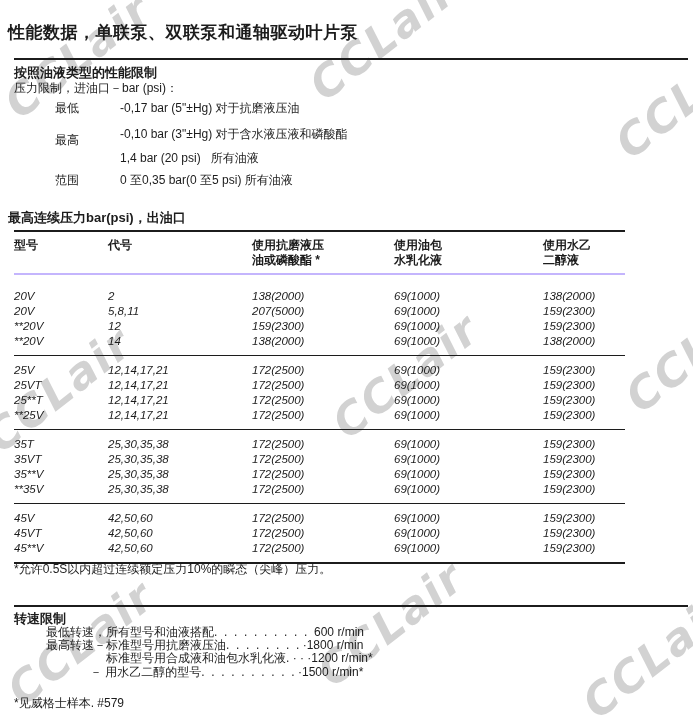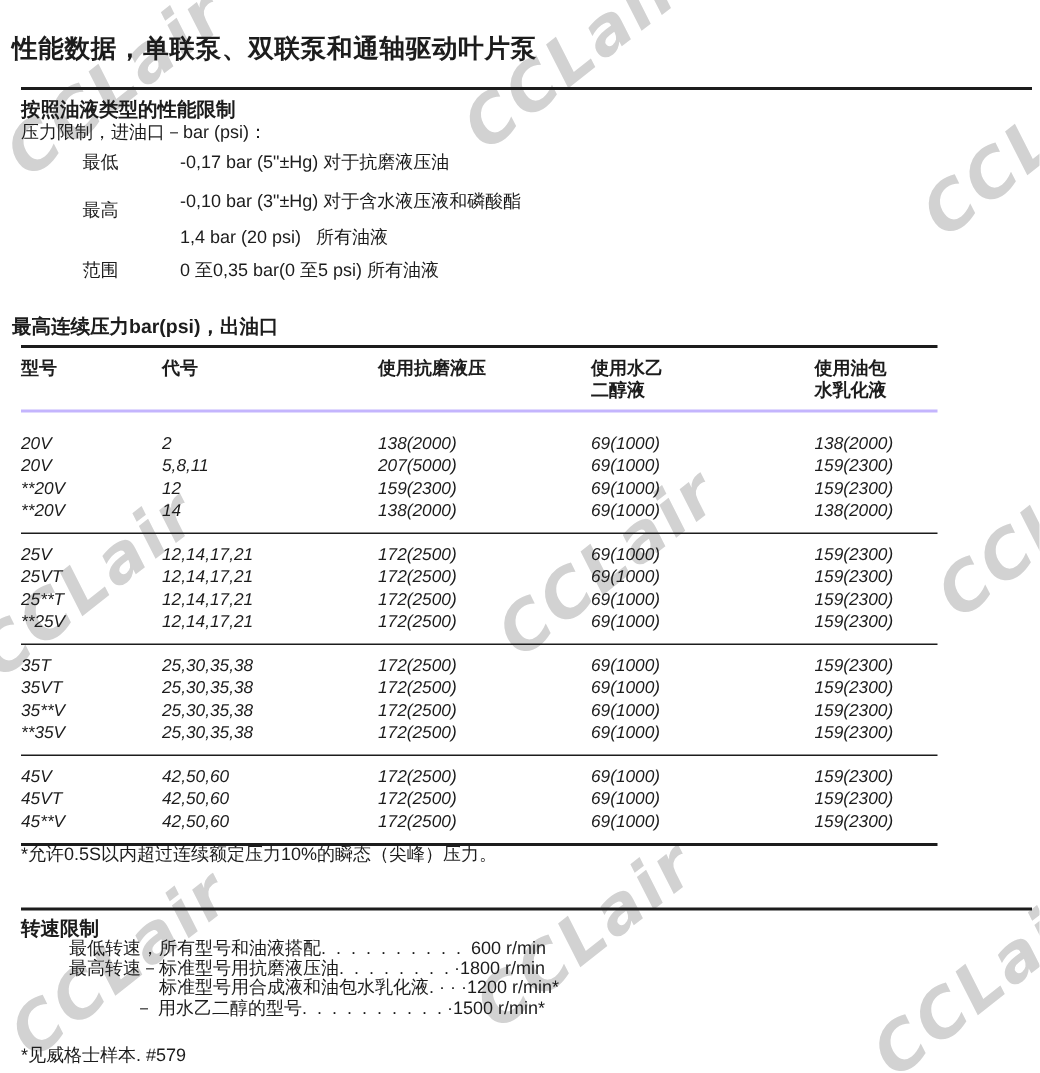--- a/index.html
+++ b/index.html
@@ -83,28 +83,29 @@
       <div class="hcell">
         <span>型号</span>
         <span></span>
       </div>
       <div class="hcell">
         <span>代号</span>
         <span></span>
       </div>
       <div class="hcell">
         <span>使用抗磨液压</span>
+        <span>油或磷酸酯 *</span>
+      </div>
+      <div class="hcell">
+        <span>使用油包</span>
+        <span>水乳化液</span>
       </div>
       <div class="hcell">
         <span>使用水乙</span>
         <span>二醇液</span>
-      </div>
-      <div class="hcell">
-        <span>使用油包</span>
-        <span>水乳化液</span>
       </div>
     </div>
     <div>
         <div class="tgroup">
           <div class="trow">
             <div class="tcell">20V</div>
             <div class="tcell">2</div>
             <div class="tcell">138(2000)</div>
             <div class="tcell">69(1000)</div>
             <div class="tcell">138(2000)</div>

